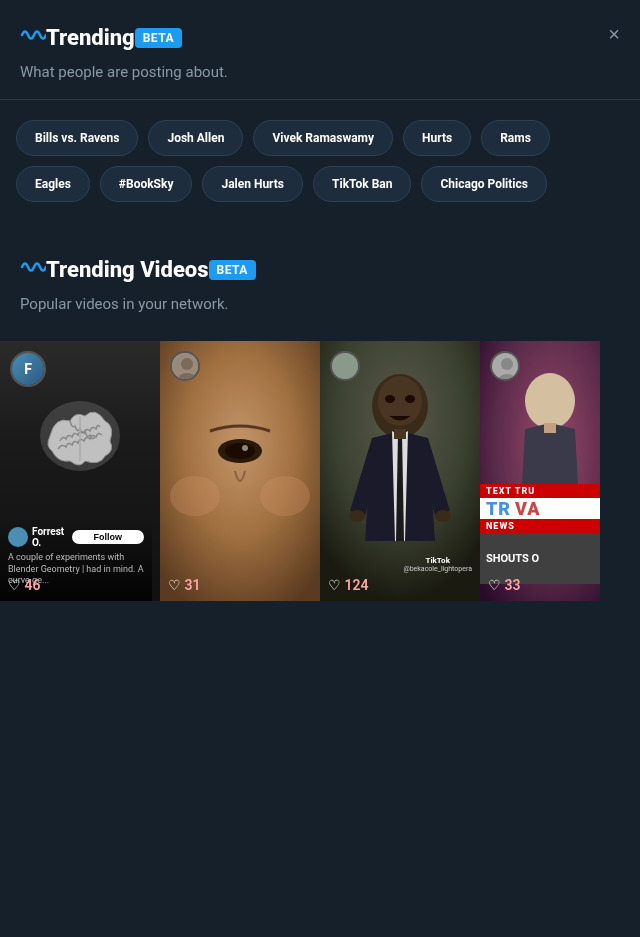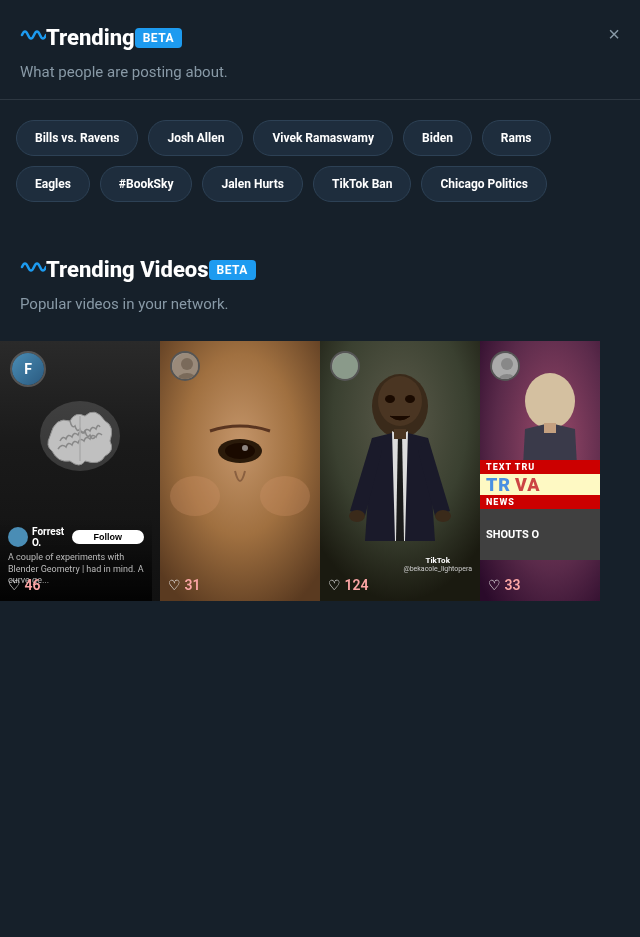--- a/index.html
+++ b/index.html
@@ -268,37 +268,37 @@
       position: absolute;
       bottom: 28px;
       right: 8px;
       text-align: center;
       z-index: 10;
     }
 
     
     .news-overlay {
       position: absolute;
-      bottom: 41px;
+      bottom: 17px;
       left: 0;
       right: 0;
       z-index: 10;
     }
 
     .text-tru-bar {
       background: #cc0000;
       color: white;
       font-size: 9px;
       font-weight: 800;
       padding: 2px 6px;
       letter-spacing: 1px;
     }
 
     .tr-bar {
-      background: #fef9c3;
+      background: #ffffff;
       color: white;
       font-size: 18px;
       font-weight: 900;
       padding: 0 6px;
       letter-spacing: 1px;
       display: flex;
       gap: 4px;
     }
 
     .tr-blue { color: #4a90e2; }
@@ -345,21 +345,21 @@
   <span class="beta-badge">BETA</span>
 </div>
 <p class="section-subtitle">What people are posting about.</p>
 
 <div class="divider"></div>
 
 <div class="tags-container">
   <span class="tag-pill">Bills vs. Ravens</span>
   <span class="tag-pill">Josh Allen</span>
   <span class="tag-pill">Vivek Ramaswamy</span>
-  <span class="tag-pill">Biden</span>
+  <span class="tag-pill">Hurts</span>
   <span class="tag-pill">Rams</span>
   <span class="tag-pill">Eagles</span>
   <span class="tag-pill">#BookSky</span>
   <span class="tag-pill">Jalen Hurts</span>
   <span class="tag-pill">TikTok Ban</span>
   <span class="tag-pill">Chicago Politics</span>
 </div>
 
 <div class="trending-videos-section">
   <div class="section-header">

